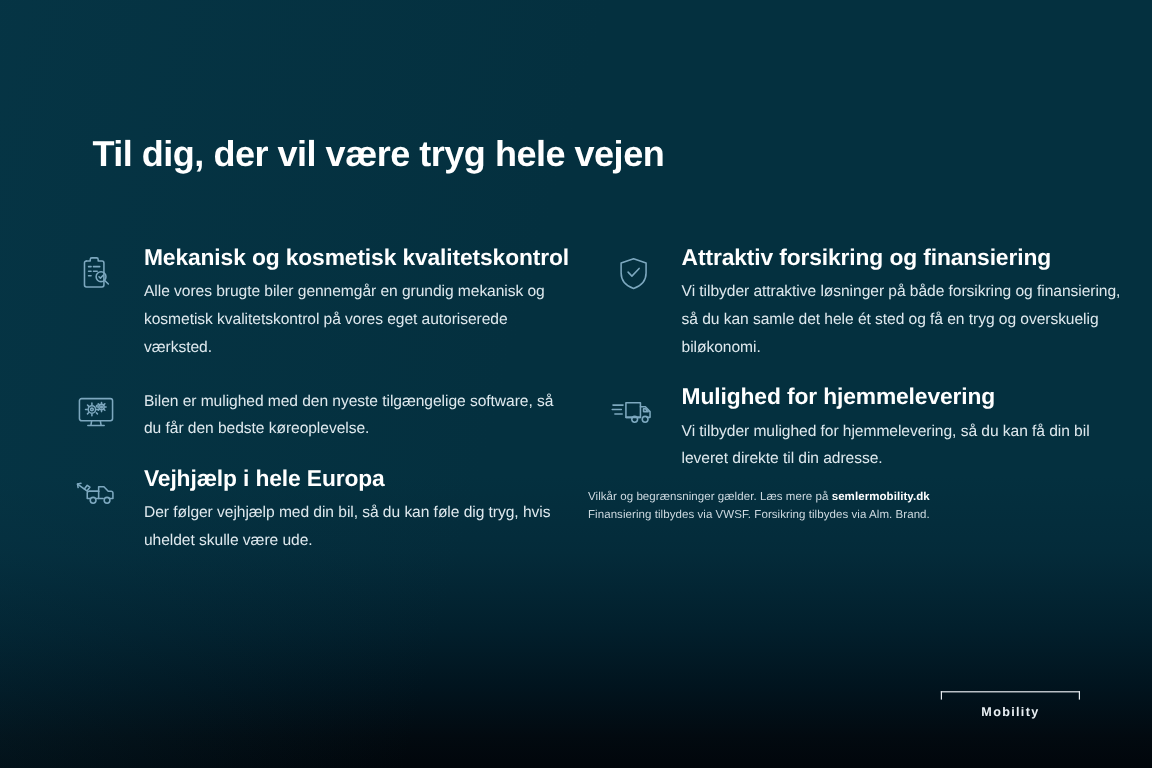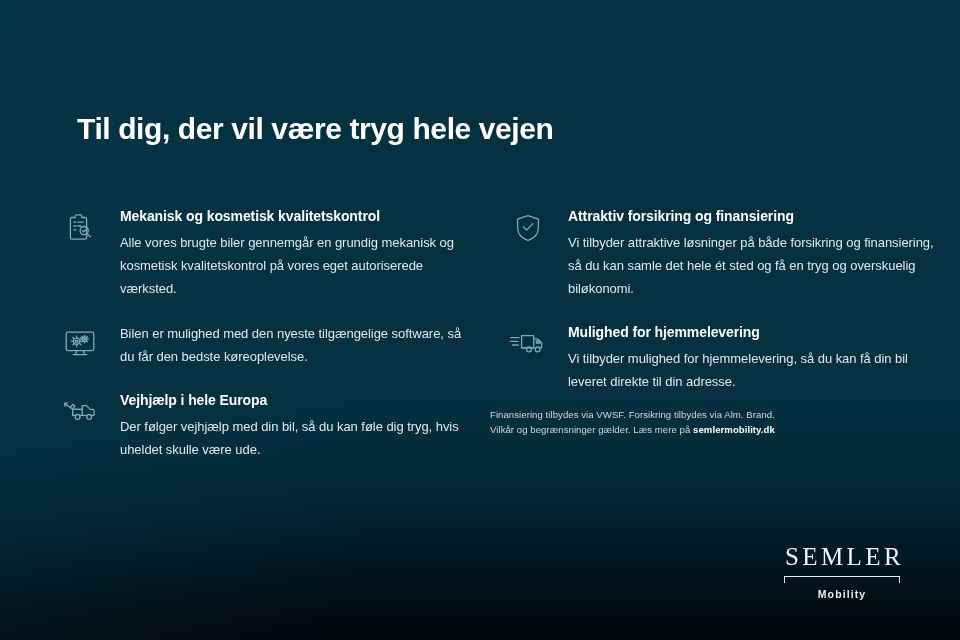--- a/index.html
+++ b/index.html
@@ -72,21 +72,21 @@
     top: 2px;
     width: 44px;
     height: 40px;
     display: flex;
     align-items: center;
     justify-content: center;
   }
   .feature-icon svg { display: block; }
 
   .feature-title {
-    font-size: 14px;
+    font-size: 19px;
     font-weight: bold;
     color: #ffffff;
     line-height: 20px;
     margin-bottom: 5px;
     letter-spacing: -0.1px;
   }
 
   .feature-body {
     font-size: 13px;
     line-height: 23px;
@@ -240,23 +240,22 @@
           <path d="M27.3 9.6h1.6l2.2 2.4h-3.8V9.6z"></path>
         </svg>
       </span>
       <div class="feature-title">Mulighed for hjemmelevering</div>
       <div class="feature-body">Vi tilbyder mulighed for hjemmelevering, så du kan få din bil leveret direkte til din adresse.</div>
     </div>
 
   </div>
 
   <div class="fineprint">
+    <div><span>Vilkår og begrænsninger gælder. Læs mere på </span><span class="strong">semlermobility.dk</span></div>
     <div>Finansiering tilbydes via VWSF. Forsikring tilbydes via Alm. Brand.</div>
-    <div><span>Vilkår og begrænsninger gælder. Læs mere på </span><span class="strong">semlermobility.dk</span></div>
   </div>
 
   <div class="logo">
-    <div class="logo-word">SEMLER</div>
     <div class="logo-rule"></div>
     <div class="logo-sub">Mobility</div>
   </div>
 
 </div>
 
 </body></html>

